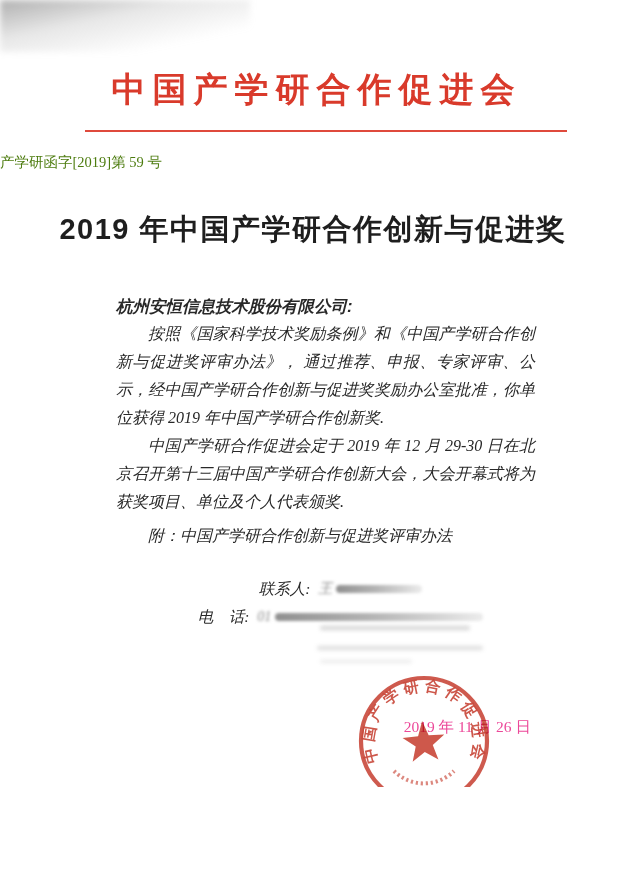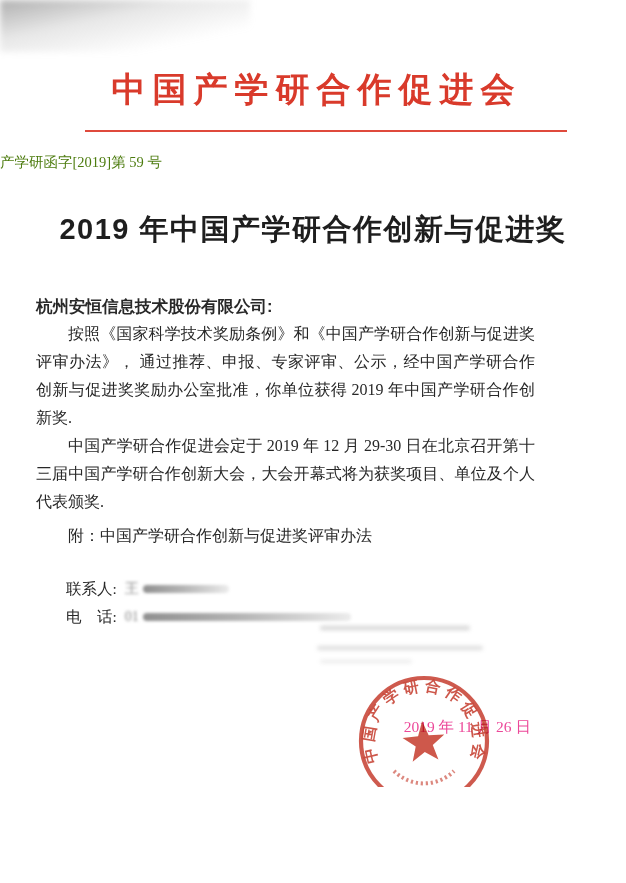--- a/index.html
+++ b/index.html
@@ -56,35 +56,36 @@
   .subtitle{
     margin:12px 0 0 0;
     text-align:center;
     font-family:"Liberation Sans","DejaVu Sans",sans-serif;
     font-size:20px;line-height:28px;font-weight:bold;
     letter-spacing:1px;color:#1e1e1e;
   }
 
   
   .body{
-    margin:48px 91px 0 36px;
+    margin:48px 91px 0 116px;
     font-size:16px;line-height:28px;
     text-align:justify;
     color:#282828;
+    font-style:italic;
   }
   .salutation{
     margin:0;
     font-family:"Liberation Sans","DejaVu Sans",sans-serif;
     font-weight:bold;font-size:16.5px;line-height:28px;
   }
   .para{margin:0;text-indent:2em;}
   .attachment{margin:6px 0 0 0;text-indent:2em;}
 
   .contacts{margin:25px 0 0 30px;}
-  .contact-row{display:flex;align-items:center;height:28px;font-size:15.5px;}
+  .contact-row{display:flex;align-items:center;height:28px;font-size:15.5px;justify-content:center;}
   .contact-label{white-space:pre;}
   .redact-prefix{
     margin-left:8px;color:#8a8a8a;font-size:14px;
     filter:blur(1.6px);
   }
   .redact-bar{
     margin-left:4px;height:8px;border-radius:4px;
     background:linear-gradient(90deg,#8f8f8f 0%,#b3b3b3 45%,#d6d6d6 80%,#ececec 100%);
     filter:blur(1.6px);
   }

